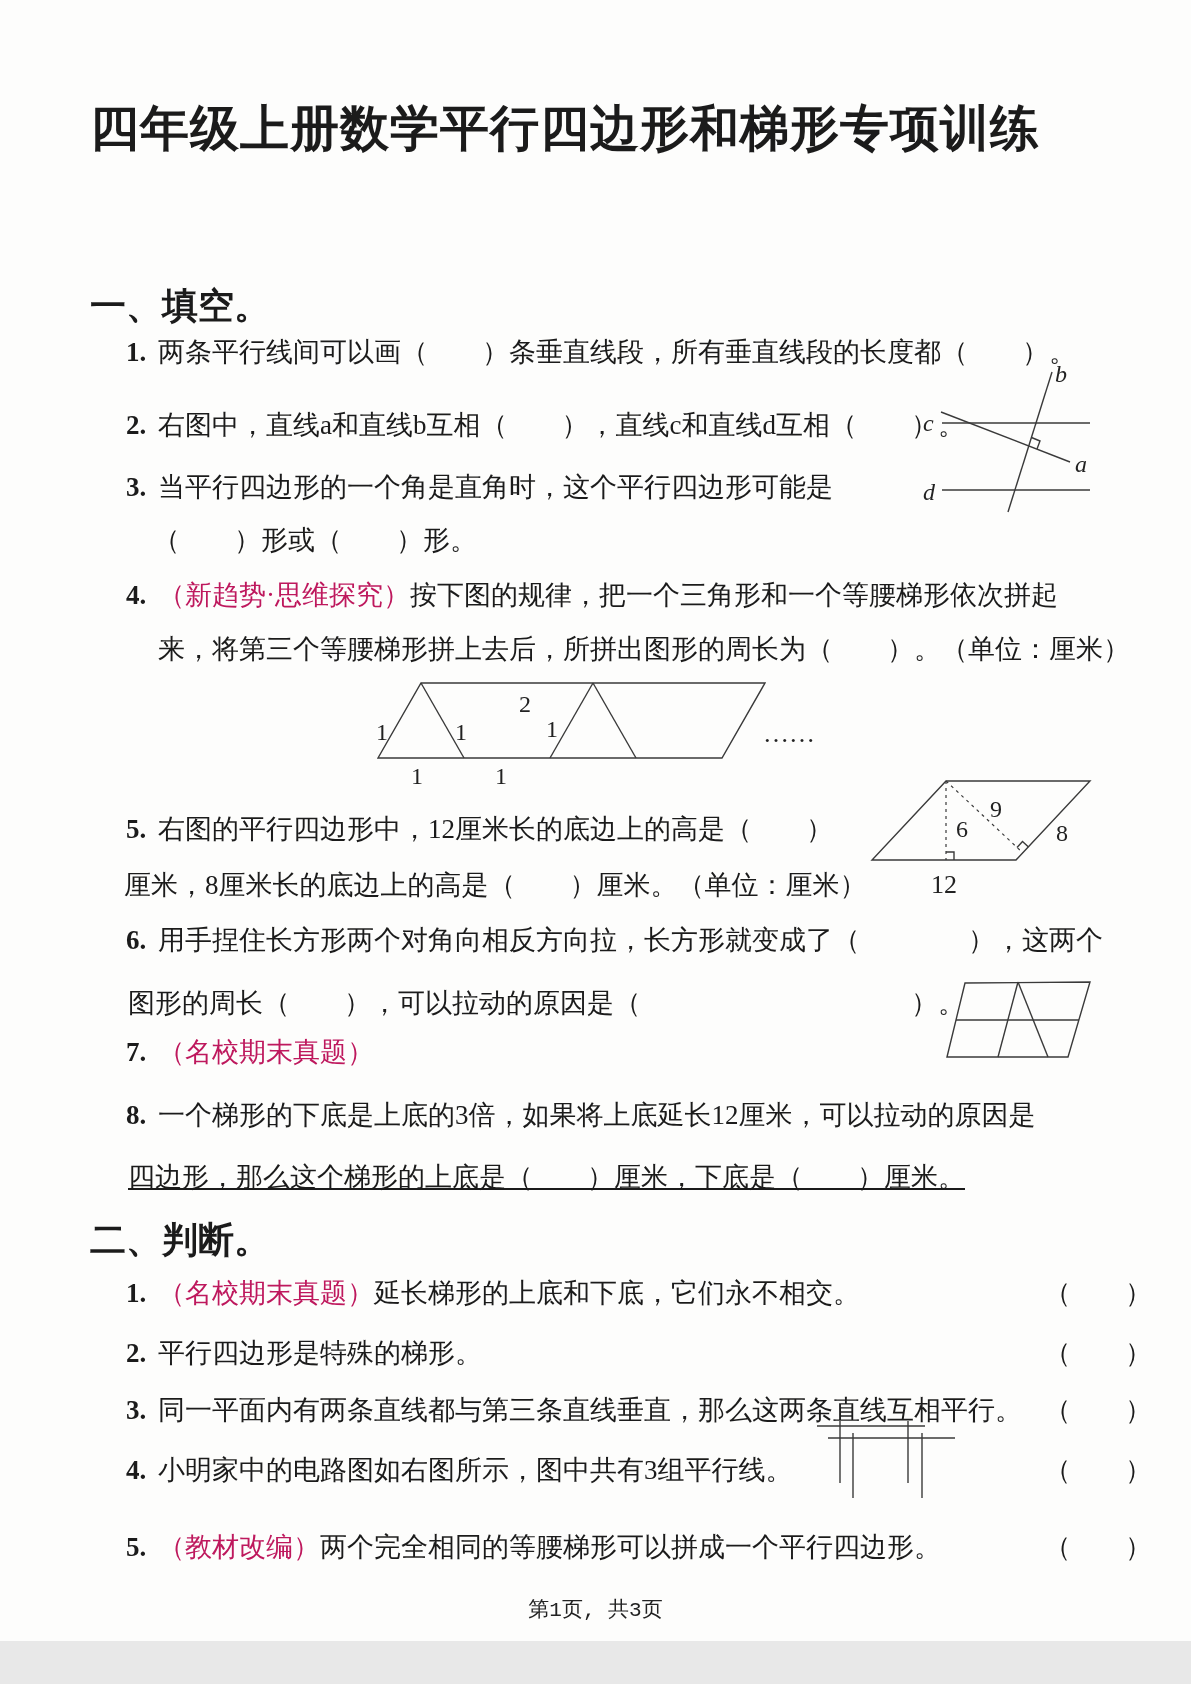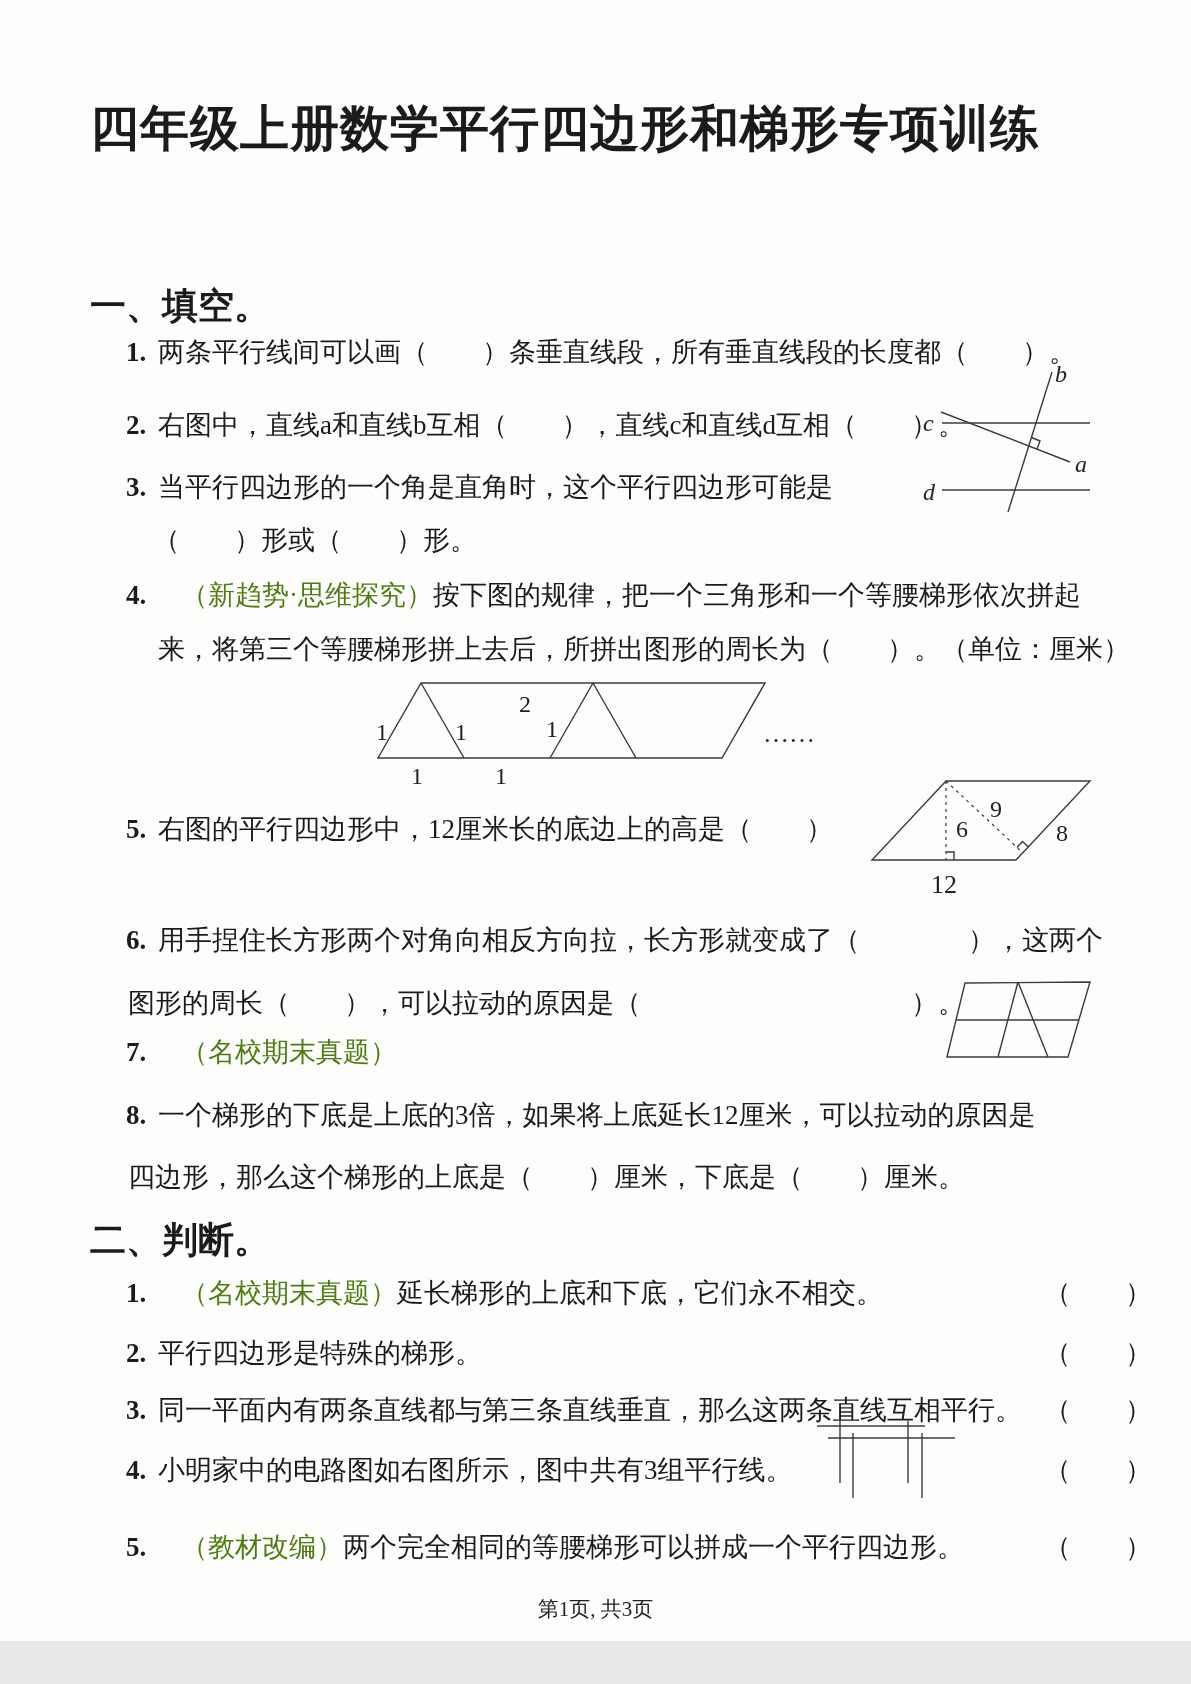--- a/index.html
+++ b/index.html
@@ -5,24 +5,24 @@
   html,body{margin:0;padding:0;background:#e8e8e8;}
   .page{position:relative;width:1191px;height:1641px;margin:0 auto;background:#fdfdfc;
         font-family:"Liberation Serif","DejaVu Serif",serif;color:#1b1b1b;overflow:hidden;}
   .title{position:absolute;left:0;top:96px;width:1130px;text-align:center;
          font-family:"Liberation Sans","DejaVu Sans",sans-serif;
          font-size:49px;font-weight:bold;letter-spacing:1px;white-space:nowrap;}
   .heading{position:absolute;font-family:"Liberation Sans","DejaVu Sans",sans-serif;
            font-size:36px;font-weight:bold;white-space:nowrap;}
   .row{position:absolute;display:flex;font-size:27px;white-space:nowrap;line-height:34px;}
   .num{font-weight:bold;flex:0 0 32px;width:32px;font-family:"Liberation Serif","DejaVu Serif",serif;}
-  .tag{color:#4d7c0f;margin-left:23px;}
+  .tag{color:#be185d;}
   .answer{position:absolute;font-size:27px;white-space:nowrap;line-height:34px;}
   .footer{position:absolute;left:0;top:1595px;width:100%;text-align:center;
-          font-family:Liberation Serif, serif;font-size:21px;color:#222;}
+          font-family:Liberation Mono, monospace;font-size:21px;color:#222;}
   .fig{position:absolute;}
   svg line,svg path,svg polyline,svg polygon{stroke:#3a3a3a;stroke-width:1.4;fill:none;}
   svg .dash{stroke-dasharray:3,4;stroke-width:1.2;}
   svg text{font-family:"Liberation Serif","DejaVu Serif",serif;fill:#222;font-size:24px;}
   svg text.it{font-style:italic;}
   svg text.big{font-size:26px;}
 </style>
 </head>
 <body>
 
@@ -56,39 +56,42 @@
     <span>按下图的规律，把一个三角形和一个等腰梯形依次拼起</span>
   </div>
   <div class="row" style="left:158px;top:632px;align-items:flex-end;">
     <span>来，将第三个等腰梯形拼上去后，所拼出图形的周长为（　　）。（单位：厘米）</span>
   </div>
 
   <div class="row" style="left:126px;top:812px;">
     <span class="num">5.</span>
     <span>右图的平行四边形中，12厘米长的底边上的高是（　　）</span>
   </div>
+  <div class="row" style="left:124px;top:868px;">
+    <span>厘米，8厘米长的底边上的高是（　　）厘米。（单位：厘米）</span>
+  </div>
 
   <div class="row" style="left:126px;top:923px;">
     <span class="num">6.</span>
     <span>用手捏住长方形两个对角向相反方向拉，长方形就变成了（　　　　），这两个</span>
   </div>
   <div class="row" style="left:128px;top:986px;">
     <span>图形的周长（　　），可以拉动的原因是（　　　　　　　　　　）。</span>
   </div>
 
   <div class="row" style="left:126px;top:1035px;">
     <span class="num">7.</span>
     <span class="tag">（名校期末真题）</span>
   </div>
 
   <div class="row" style="left:126px;top:1098px;">
     <span class="num">8.</span>
     <span>一个梯形的下底是上底的3倍，如果将上底延长12厘米，可以拉动的原因是</span>
   </div>
-  <div class="row" style="left:128px;top:1160px;">
+  <div class="row" style="left:128px;top:1160px;text-decoration:underline;">
     <span>四边形，那么这个梯形的上底是（　　）厘米，下底是（　　）厘米。</span>
   </div>
 
   <div class="heading" style="left:90px;top:1216px;">二、判断。</div>
 
   <div class="row" style="left:126px;top:1276px;">
     <span class="num">1.</span>
     <span class="tag">（名校期末真题）</span>
     <span>延长梯形的上底和下底，它们永不相交。</span>
   </div>

